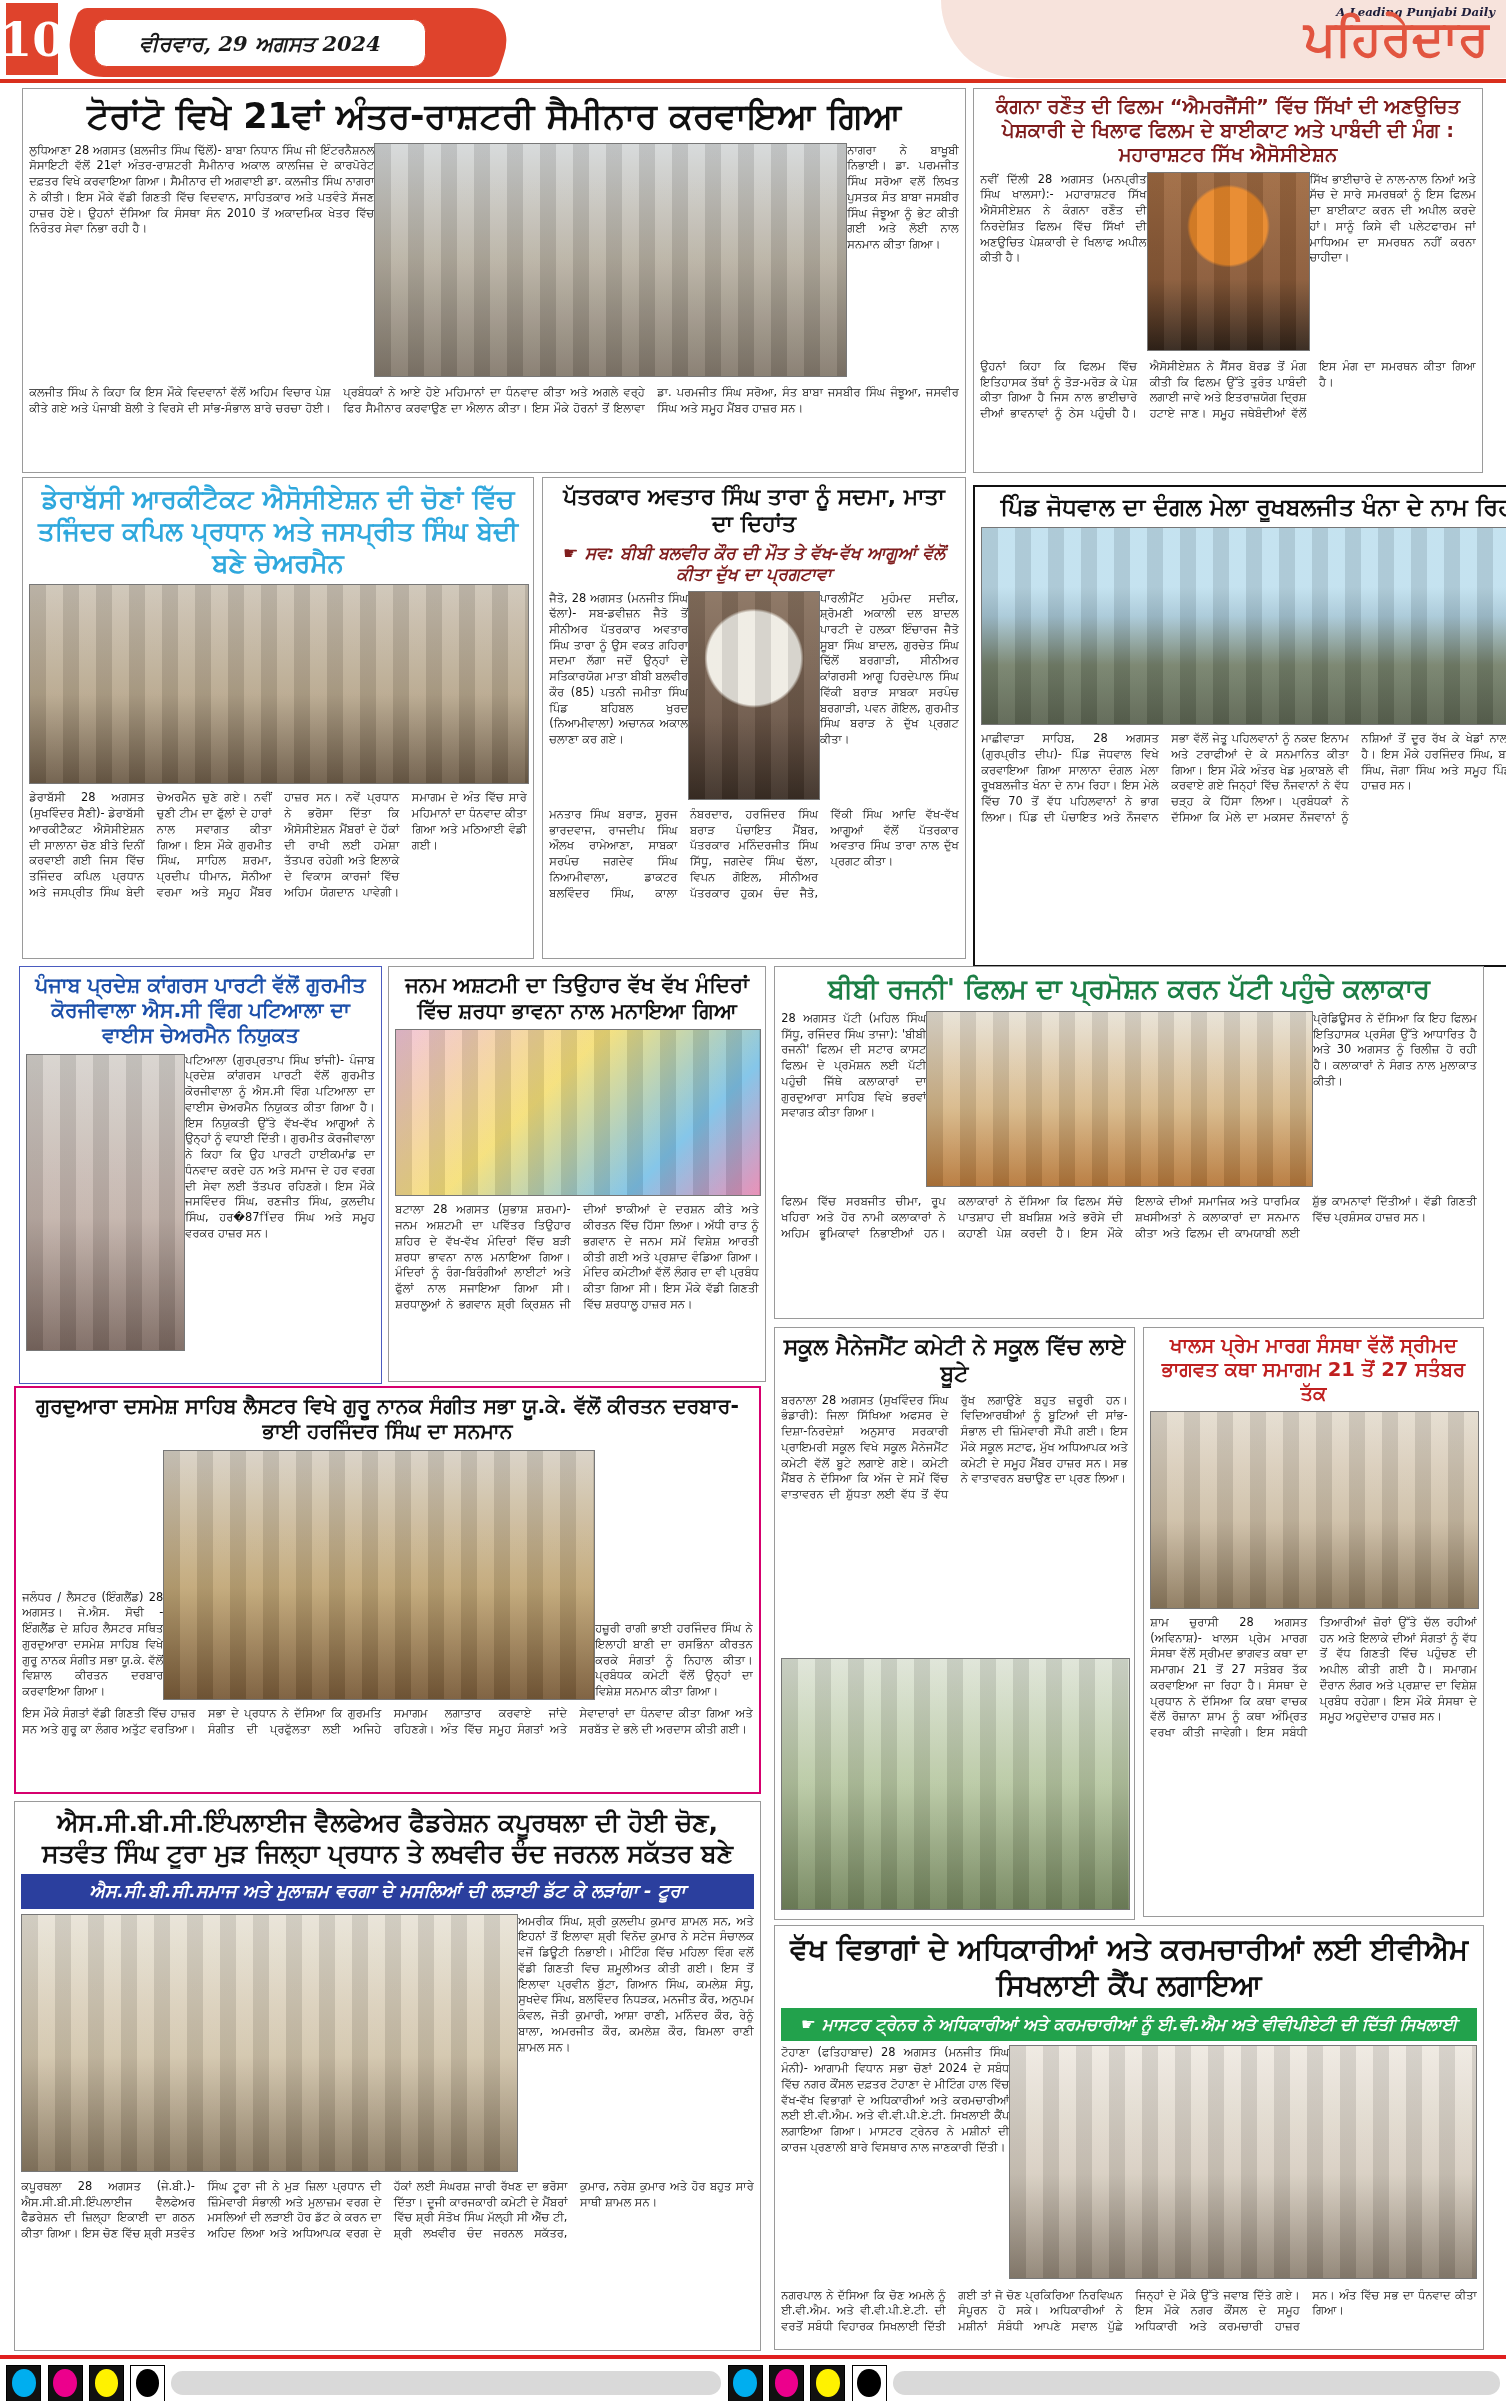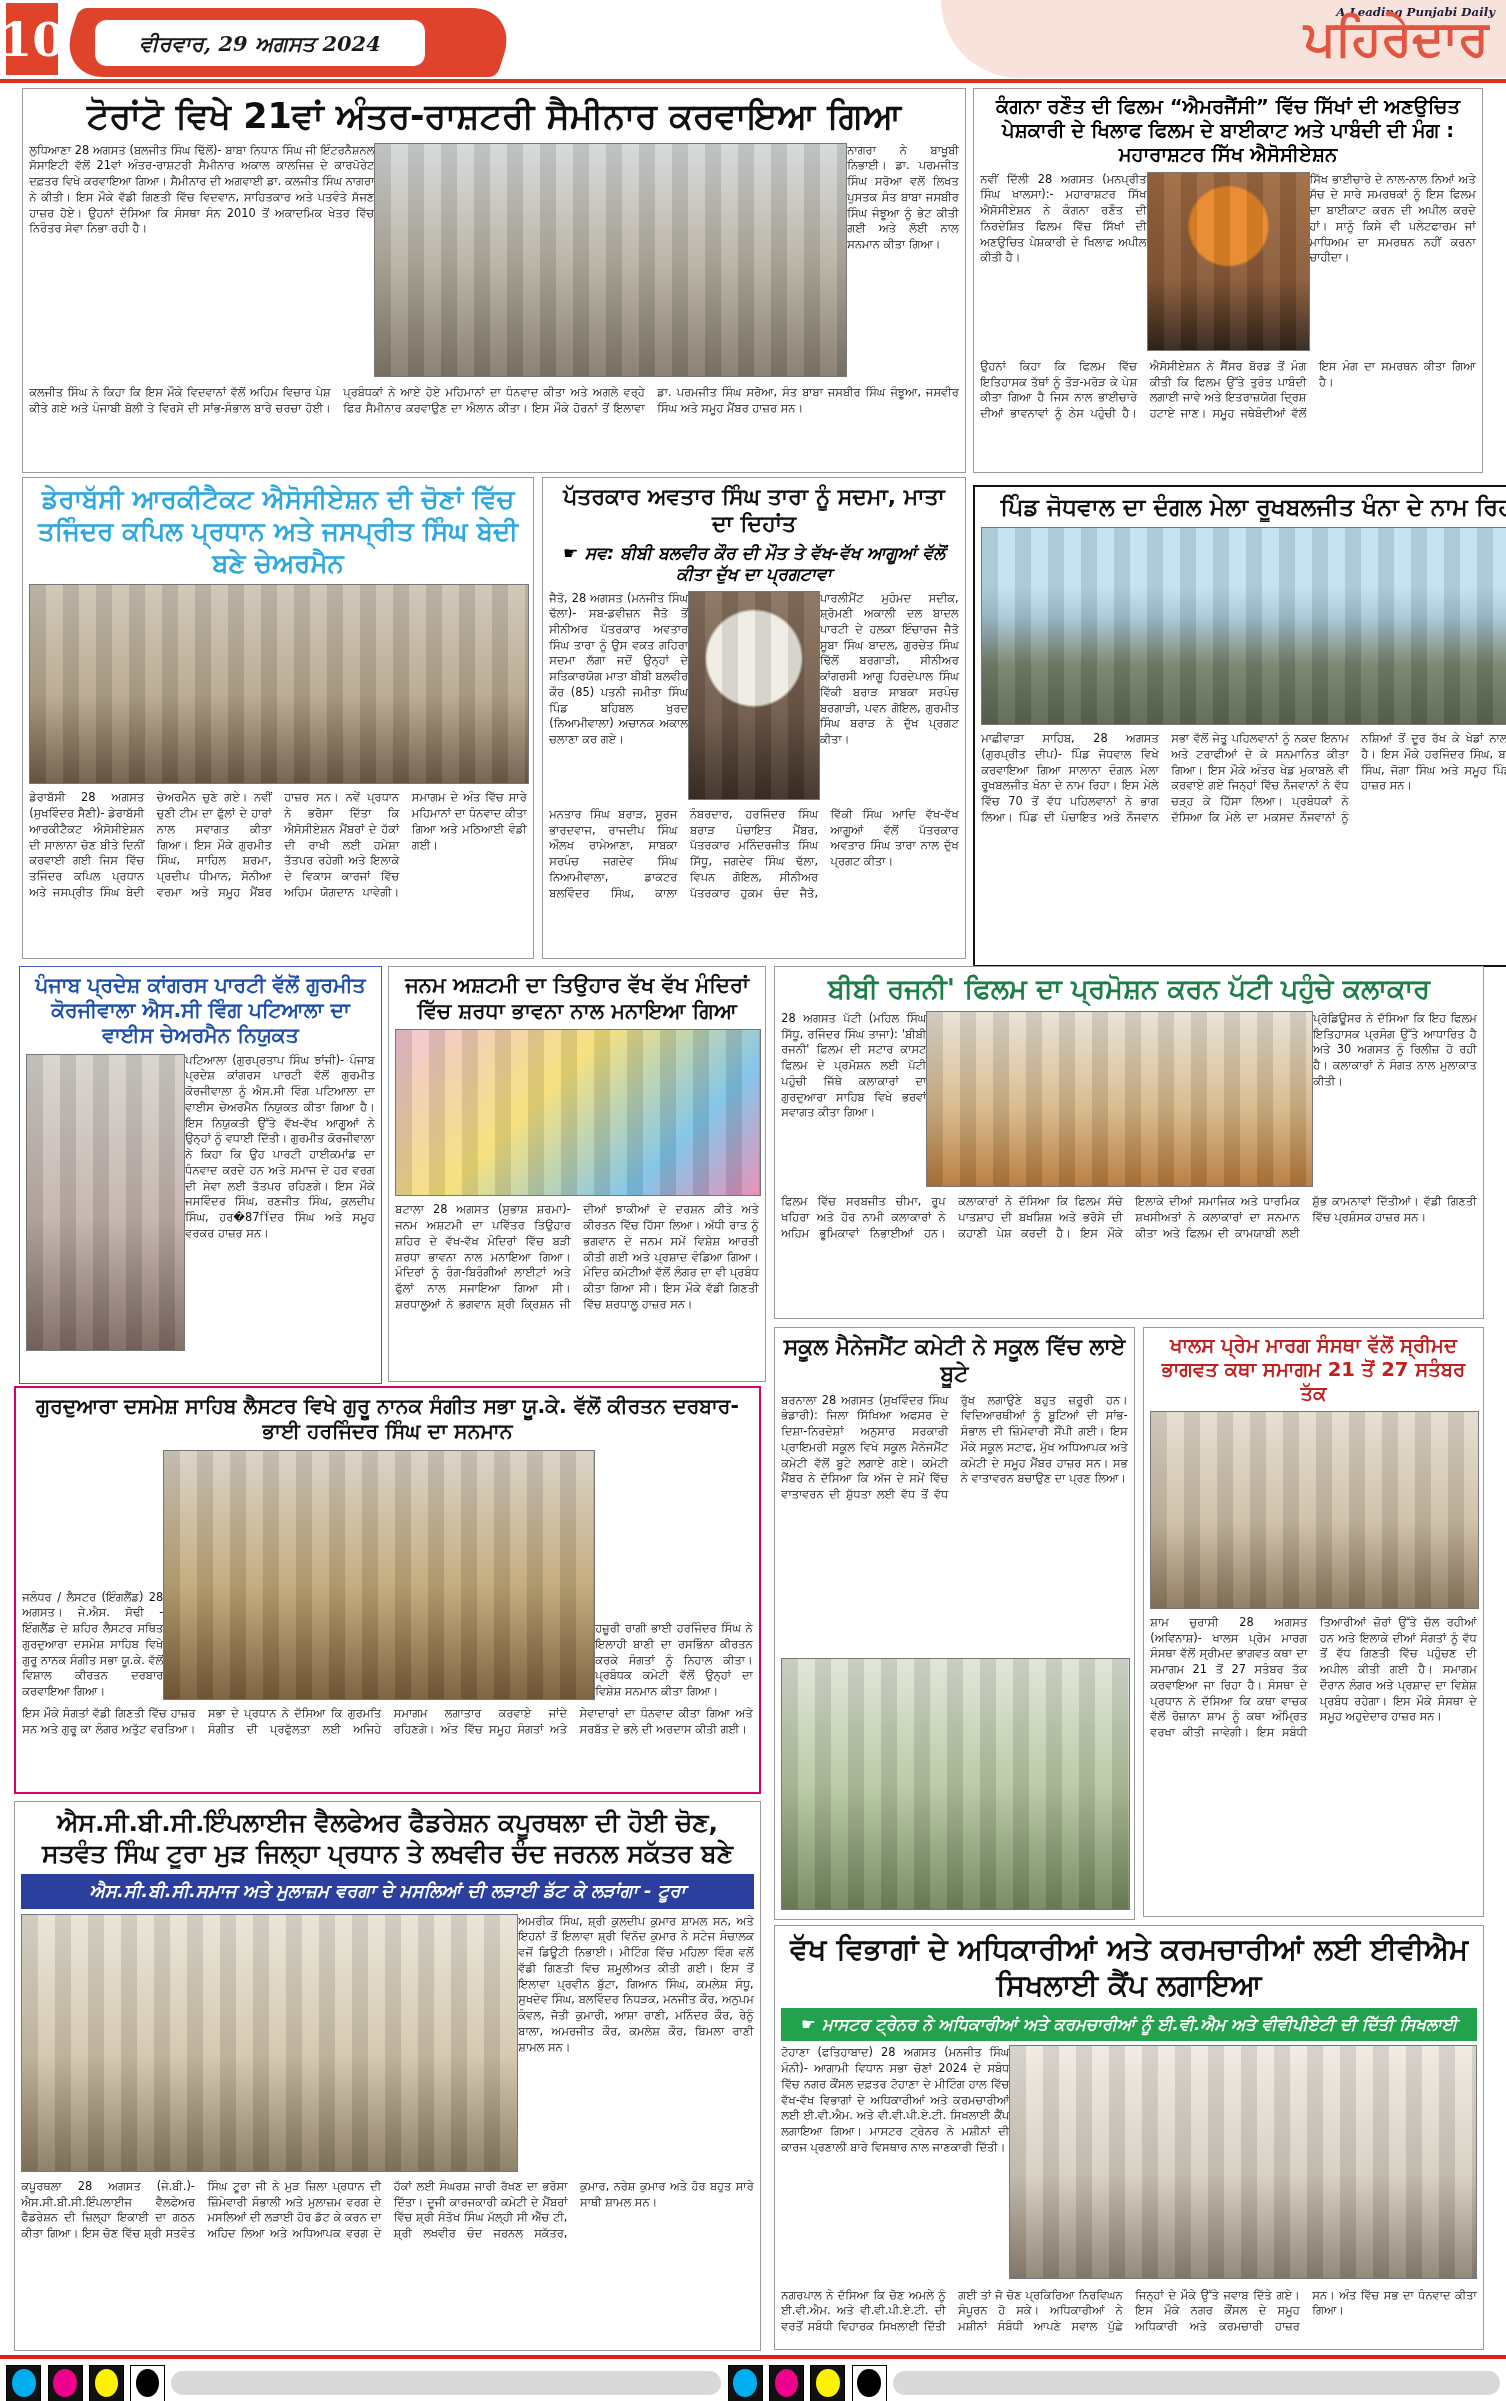--- a/index.html
+++ b/index.html
@@ -43,21 +43,21 @@
   .ph-jodh{background:linear-gradient(180deg,#c2e1ef 0 30%,#a9c9d8 45%,#77836d 70%,#5d6653);}
   .ph-cong{background:linear-gradient(180deg,#d8d4cf,#c4b4ac 55%,#7d6a62);}
   .ph-janam{background:linear-gradient(135deg,#f2c4d8,#f5e07a 40%,#7fc3e8 75%,#e98cb4);}
   .ph-rajni{background:linear-gradient(180deg,#e8e2d6,#d8b98a 55%,#b7793b);}
   .ph-kirtan{background:linear-gradient(180deg,#d9d2c6,#c2a878 55%,#7a5c3a);}
   .ph-school{background:linear-gradient(180deg,#dfe5d8,#b9c9a4 50%,#74865e);}
   .ph-khalas{background:linear-gradient(180deg,#e5ddd0,#cfc0a8 55%,#8d7a5e);}
   .ph-scbc{background:linear-gradient(180deg,#e9e4d8,#d3c6ad 55%,#8a7a62);}
   .ph-evm{background:linear-gradient(180deg,#efeae2,#d8cfc2 55%,#8f8374);}
   
-  .hl-black{color:#101010;} .hl-red{color:#000000;} .hl-cyan{color:#2fa8dd;}
+  .hl-black{color:#101010;} .hl-red{color:#7f1d1d;} .hl-cyan{color:#2fa8dd;}
   .hl-blue{color:#1b4faa;} .hl-green{color:#1c7f45;} .hl-dred{color:#c02020;}
   .band-blue{background:#2b3f9e;} .band-green{background:#22a24c;}
   .ptr{margin-right:6.3px;}
   
   .brule{position:absolute;left:0;top:2355px;width:1506px;height:3.9px;background:#e01f1f;}
   .marks{position:absolute;left:6.3px;top:2365px;width:1494px;height:36px;display:flex;align-items:center;gap:6.3px;}
   .sw{width:33px;height:35px;background:#111;border:1.6px solid #000;display:flex;align-items:center;justify-content:center;}
   .sw i{display:block;width:23.6px;height:28px;border-radius:50%;}
   .sw-c i{background:#00aeef;} .sw-m i{background:#ec008c;} .sw-y i{background:#fff200;} .sw-k i{background:#000;}
   .sw-k{background:#fff;}

